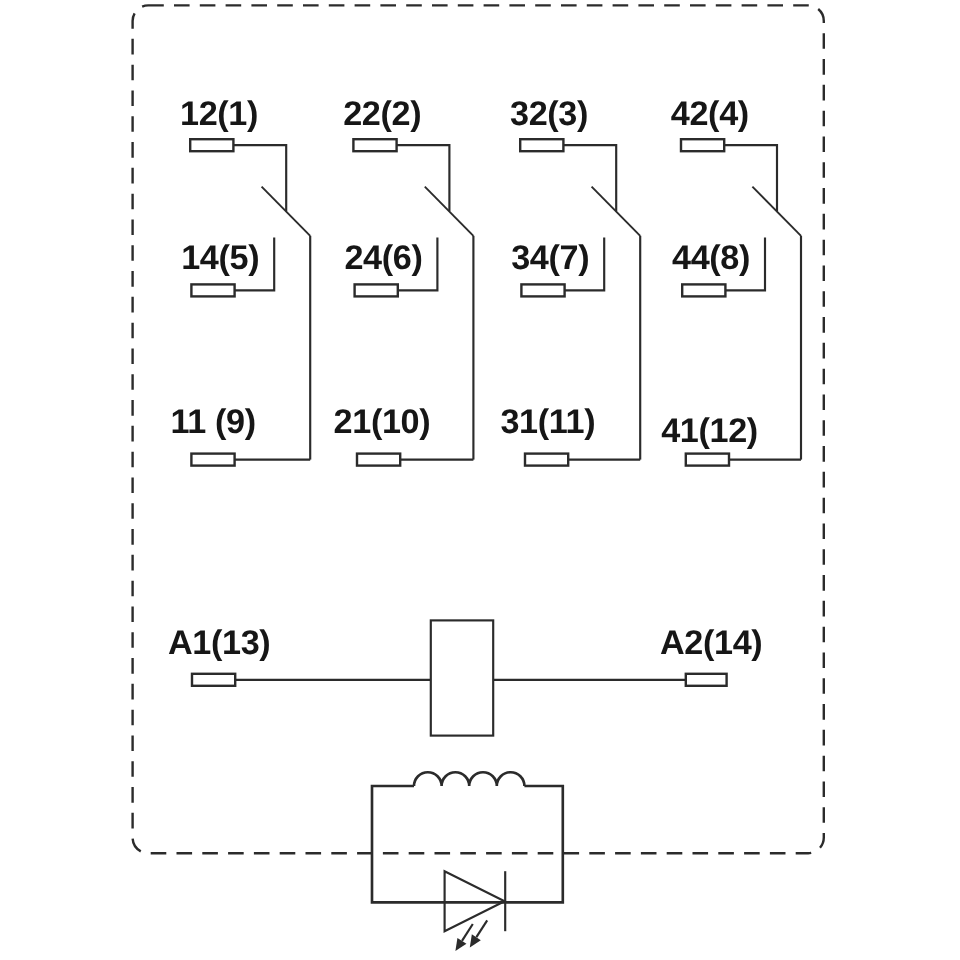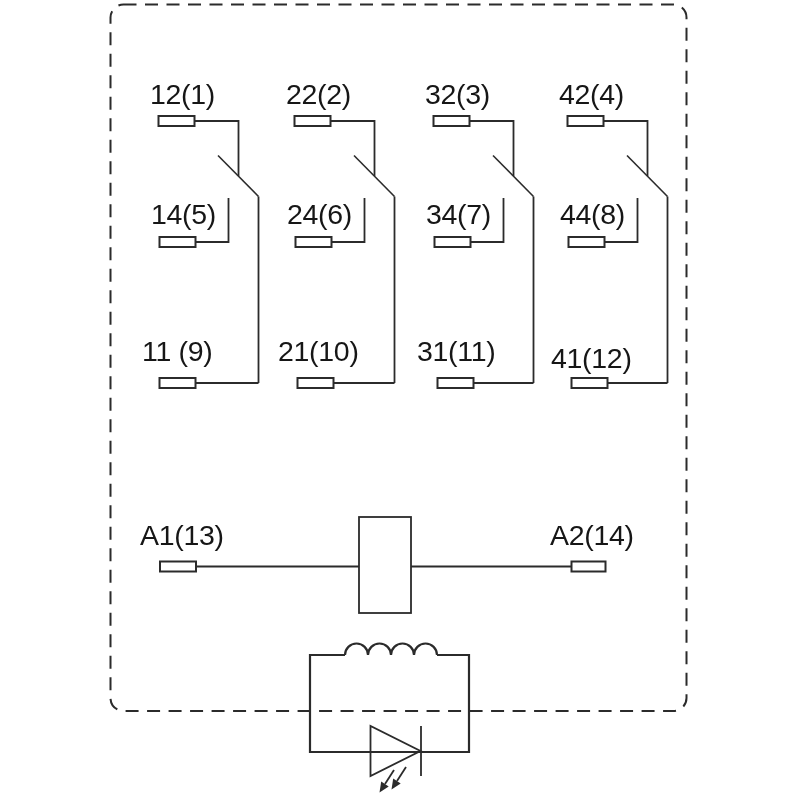--- a/index.html
+++ b/index.html
@@ -1,16 +1,16 @@
 <!DOCTYPE html>
 <html><head>
 <meta charset="utf-8">
 <style>
   html,body{margin:0;padding:0;background:#ffffff;}
-  .stage{width:800px;height:800px;background:#ffffff;position:relative;overflow:hidden;}
+  .stage{width:800px;height:800px;background:#ffffff;position:relative;overflow:hidden;font-weight:bold;}
   svg{display:block;}
   text.lbl{
     font-family:"Liberation Sans", sans-serif;
     font-size:28.5px;
     fill:#161616;
     letter-spacing:-0.3px;
   }
   .wire{stroke:#2b2b2b;stroke-width:1.8;fill:none;stroke-linecap:butt;}
   .blade{stroke:#2b2b2b;stroke-width:1.6;fill:none;}
   .term{stroke:#2b2b2b;stroke-width:2;fill:#ffffff;}

